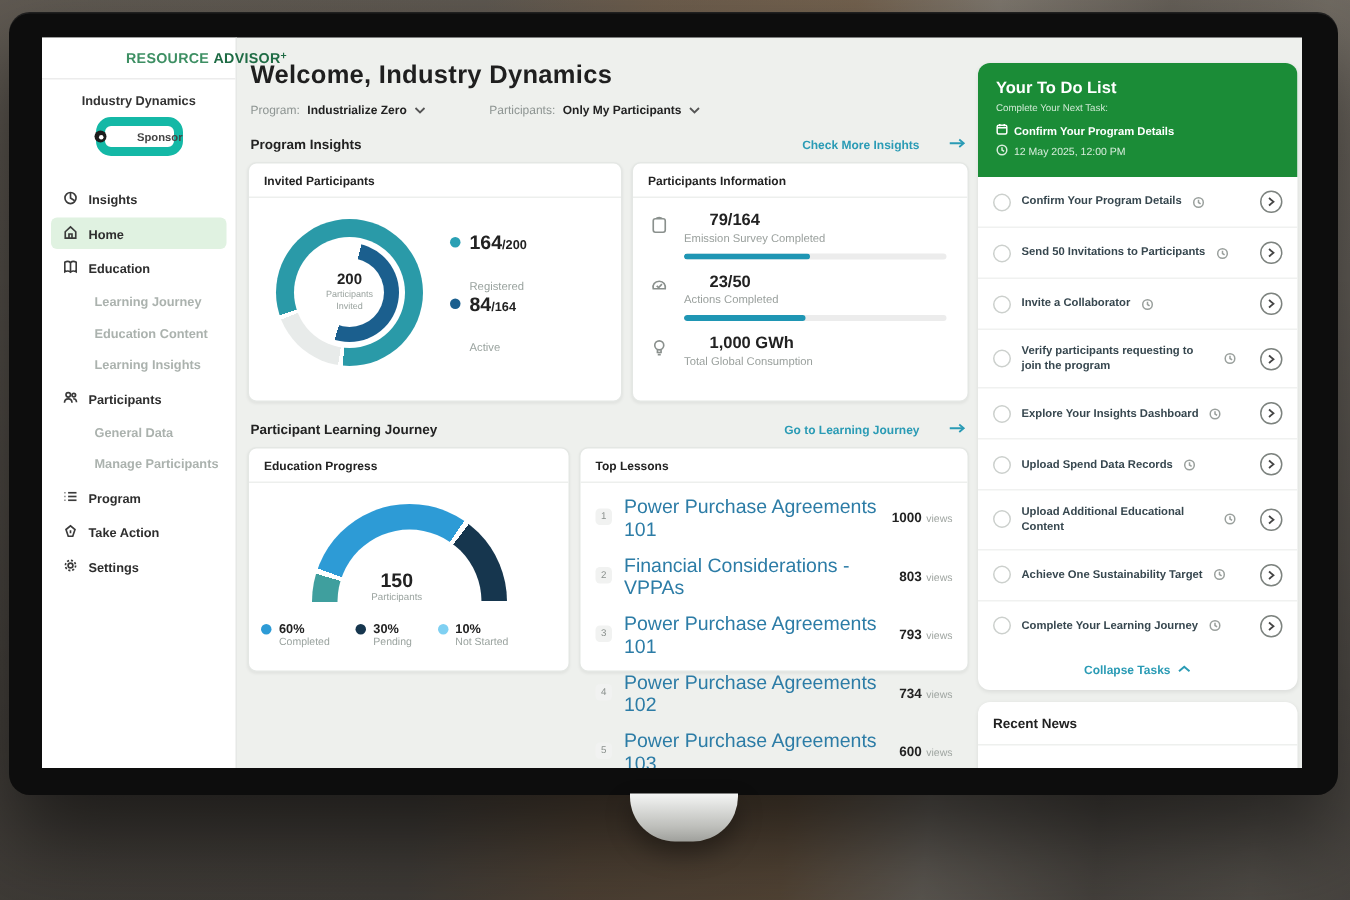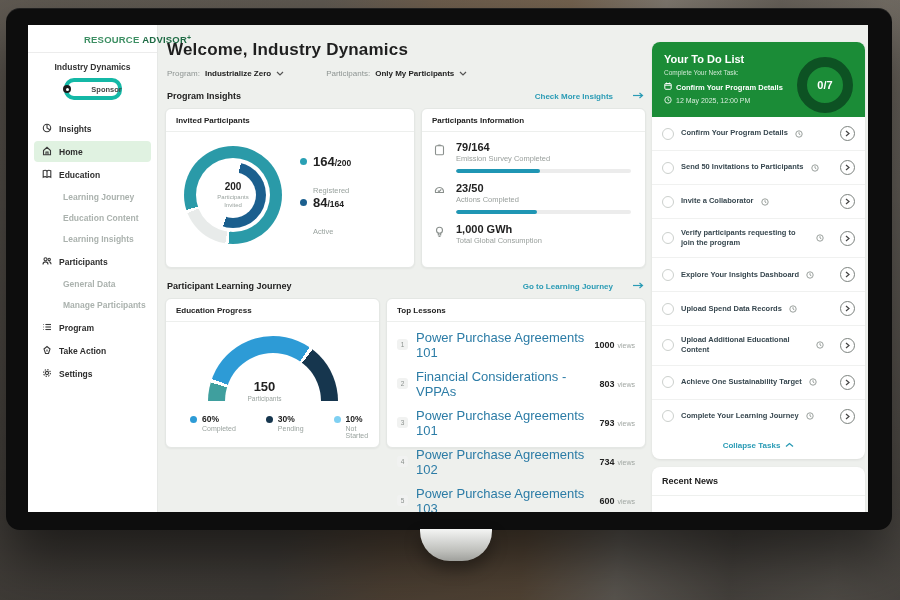--- a/index.html
+++ b/index.html
@@ -21,21 +21,21 @@
   .screen { position:absolute; left:22px; top:17px; width:840px; height:487px;
     background:#eef0ed; overflow:hidden; font-size:8px; color:#242424; }
 
   
   .sidebar { position:absolute; left:0; top:0; width:130px; height:100%; background:#fff; border-right:1px solid #e6e8e6; }
   .logo { padding:9px 12px 7px 12px; font-size:9.5px; letter-spacing:.2px; border-bottom:1px solid #ececec; white-space:nowrap; }
   .logo .p1 { color:#3d8f63; font-weight:700;padding-left:44px; }
   .logo .p2 { color:#1e6b44; font-weight:800; }
   .logo .plus { color:#1e6b44; font-weight:800; font-size:7px; vertical-align:top; }
   .org { text-align:center; font-size:8.5px; font-weight:700; color:#333; margin-top:9px; }
-  .sponsor { width:58px; margin:6px auto 18px auto; border:4px solid #14b8a6; border-radius:10px;
+  .sponsor { width:58px; margin:6px auto 18px auto; border:6px solid #14b8a6; border-radius:10px;
     padding:2.5px 6px; display:flex; align-items:center; gap:20px; justify-content:center; }
   .sponsor .dot { width:8px; height:8px; border-radius:50%; background:#1c1c1c; position:relative; flex:none; }
   .sponsor .dot::after { content:""; position:absolute; left:2.5px; top:2.5px; width:3px; height:3px; border-radius:50%; background:#fff; }
   .sponsor span { font-size:7.5px; color:#444; font-weight:600; }
   .nav { margin-top:10px; }
   .nav-item { display:flex; align-items:center; gap:7px; height:21px; margin:2px 6px; padding-left:8px;
     font-size:8.5px; font-weight:700; color:#2e2e2e; border-radius:4px; cursor:pointer; }
   .nav-item.active { background:#e0f2e1; }
   .nav-item svg { flex:none; }
   .nav-sub { display:block; height:20px; line-height:20px; margin:1px 6px; padding-left:29px;
@@ -73,34 +73,34 @@
   .dot-active { background:#1b5f8e; }
   .dlegend .num { font-size:13px; font-weight:800; color:#222; }
   .dlegend .den { font-size:8.5px; font-weight:800; color:#222; }
   .dlegend .lab { font-size:7.5px; color:#9aa39f; margin-top:17px; }
 
   
   .card-pinfo { flex:1; height:160px; }
   .pstat { display:flex; gap:9px; padding:0 14px 0 12px; margin-top:9px; }
   .pstat .ic { width:13px; padding-top:3px; color:#8a908d; flex:none; }
   .pstat .body { flex:1; }
-  .pstat .val { font-size:11px; font-weight:800; color:#222; }
+  .pstat .val { font-size:11px; font-weight:800; color:#222;margin-left:17px; }
   .pstat .lab { font-size:7.5px; color:#9aa09d; margin-top:1px; }
   .bar { height:4px; background:#ececec; border-radius:2px; margin-top:6px; overflow:hidden; }
   .bar > div { height:100%; background:#1f96b4; border-radius:2px; }
 
   
   .card-edu { width:215px; height:150px; }
   .gauge-wrap { position:relative; width:130px; height:66px; margin:14px auto 0 auto; overflow:hidden; }
   .gauge-circle { position:absolute; left:0; top:0; width:130px; height:130px; border-radius:50%; }
   .gauge-hole { position:absolute; left:17px; top:17px; width:96px; height:96px; border-radius:50%; background:#fff; }
   .gauge-center { position:absolute; left:0; right:16px; bottom:0; text-align:center; }
   .gauge-center .cv { font-size:13px; font-weight:800; color:#222; }
   .gauge-center .cl { font-size:6.5px; color:#9aa39f; margin-top:1px; }
-  .glegend { display:flex; gap:30px; padding:0 24px; margin-top:12px; }
+  .glegend { display:flex; gap:17px; padding:0 8px; margin-top:12px; }
   .glegend .item { display:flex; gap:5px; }
   .glegend .dot { width:7px; height:7px; border-radius:50%; margin-top:2px; flex:none; }
   .dot-completed { background:#2d9bd6; } .dot-pending { background:#16364e; } .dot-notstarted { background:#7fd0f2; }
   .glegend .pct { font-size:8.5px; font-weight:800; color:#222; }
   .glegend .lab { font-size:7px; color:#9aa39f; margin-top:1px; }
 
   
   .card-lessons { flex:1; height:150px; }
   .lesson { display:flex; align-items:center; gap:8px; padding:4.5px 10px; }
   .lesson .rank { width:11px; height:11px; border-radius:3px; background:#f1f2f1; color:#8a908d;
@@ -415,23 +415,20 @@
                 </svg></span>
           <span>Confirm Your Program Details</span>
         </div>
         <div class="todo-date">
           <span><svg width="8" height="8" viewBox="0 0 8 8" fill="none" stroke="#d8eddc" stroke-width="1">
                   <circle cx="4" cy="4" r="3.2"></circle>
                   <path d="M4 2.2 V4 L5.4 4.9"></path>
                 </svg></span>
           <span>12 May 2025, 12:00 PM</span>
         </div>
-        <div class="todo-ring">
-          <span>0/7</span>
-        </div>
       </div>
 
       <div class="task">
         <span class="chk"></span>
         <span class="lab">Confirm Your Program Details</span>
         <span class="clock">
               <svg width="8" height="8" viewBox="0 0 8 8" fill="none" stroke="#9aa09d" stroke-width="1">
                 <circle cx="4" cy="4" r="3.2"></circle>
                 <path d="M4 2.2 V4 L5.4 4.9"></path>
               </svg>

